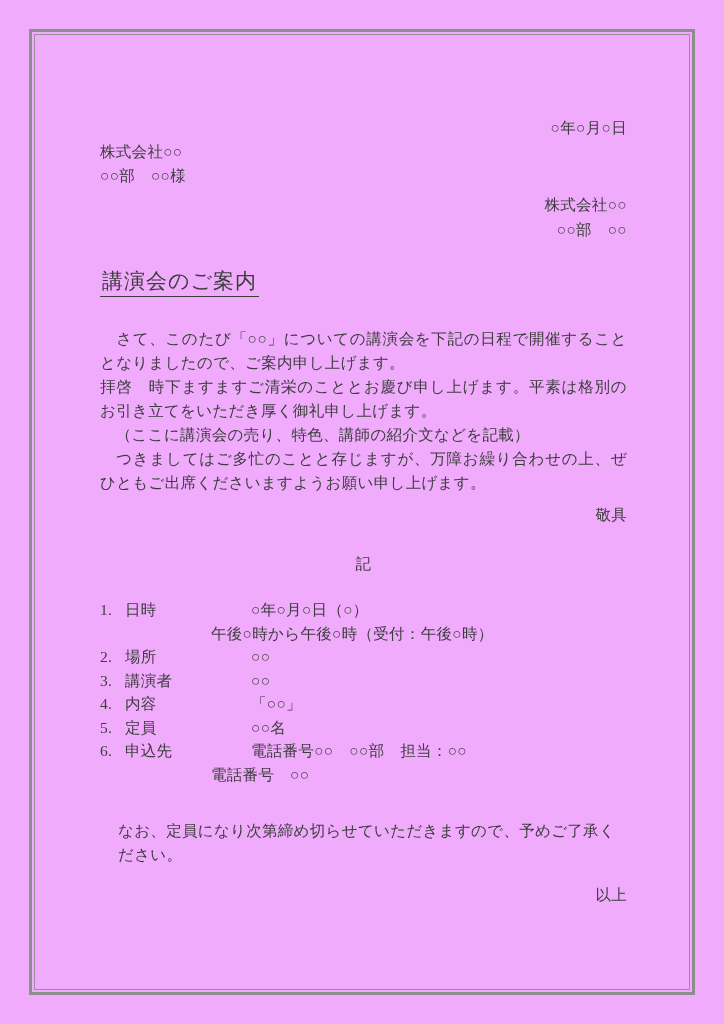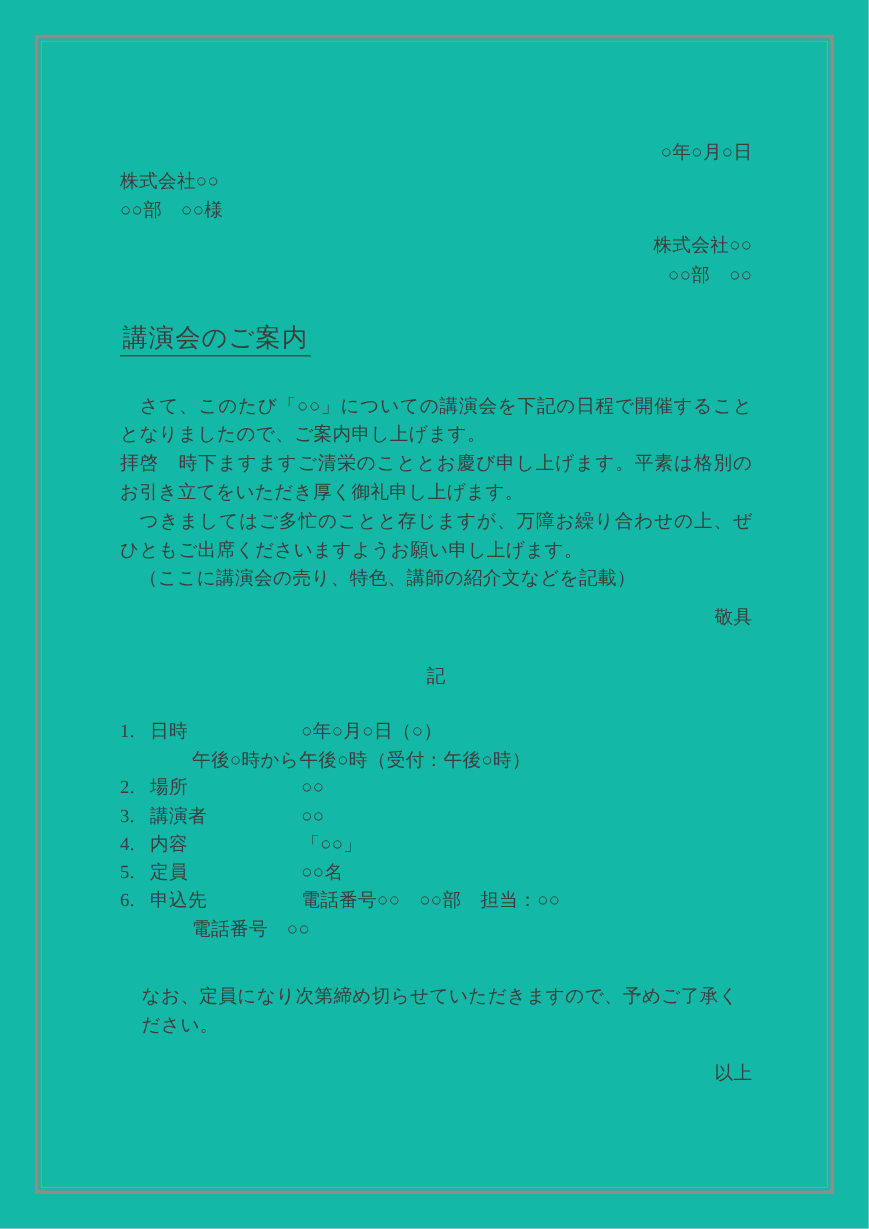--- a/index.html
+++ b/index.html
@@ -1,19 +1,19 @@
 <!DOCTYPE html>
 <html><head>
 <meta charset="utf-8">
 <style>
   html,body{margin:0;padding:0;background:#ffffff;}
   .page{
     position:relative;
     width:724px;height:1024px;
-    background:#14b8a6;
+    background:#f0abfc;
     font-family:"Liberation Serif","DejaVu Serif",serif;
     color:#3d3d3d;
     overflow:hidden;
   }
   .frame-outer{
     position:absolute;top:29px;left:29px;right:29px;bottom:29px;
     border:3px solid #8d8d8d;
   }
   .frame-inner{
     position:absolute;top:2px;left:2px;right:2px;bottom:2px;
@@ -43,21 +43,21 @@
   }
   .body-block{margin-top:30px;}
   .body-block p{margin:0;text-align:justify;}
   .closing{margin-top:8px;}
   .record-heading{margin-top:25px;}
   .list-block{margin-top:22px;line-height:23.5px;}
   .item-row{display:flex;}
   .item-row .no{width:25px;flex:0 0 auto;}
   .item-row .label{width:80px;flex:0 0 auto;}
   .item-row .value{flex:1 1 auto;margin-left:46px;}
-  .item-cont{margin-left:60px;}
+  .item-cont{margin-left:111px;}
   .note{margin-top:33px;margin-left:18px;}
   .end-mark{margin-top:16px;}
 </style>
 </head>
 <body>
 
 <div class="page">
   <div class="frame-outer">
     <div class="frame-inner"></div>
   </div>
@@ -76,22 +76,22 @@
       <div>○○部　○○</div>
     </div>
 
     <div class="title-wrap">
       <span class="letter-title">講演会のご案内</span>
     </div>
 
     <div class="body-block">
       <p>　さて、このたび「○○」についての講演会を下記の日程で開催することとなりましたので、ご案内申し上げます。</p>
       <p>拝啓　時下ますますご清栄のこととお慶び申し上げます。平素は格別のお引き立てをいただき厚く御礼申し上げます。</p>
+      <p>　（ここに講演会の売り、特色、講師の紹介文などを記載）</p>
       <p>　つきましてはご多忙のことと存じますが、万障お繰り合わせの上、ぜひともご出席くださいますようお願い申し上げます。</p>
-      <p>　（ここに講演会の売り、特色、講師の紹介文などを記載）</p>
     </div>
 
     <div class="closing right">敬具</div>
 
     <div class="record-heading center">記</div>
 
     <div class="list-block">
 
       <div class="item-row">
         <span class="no">1.</span>

